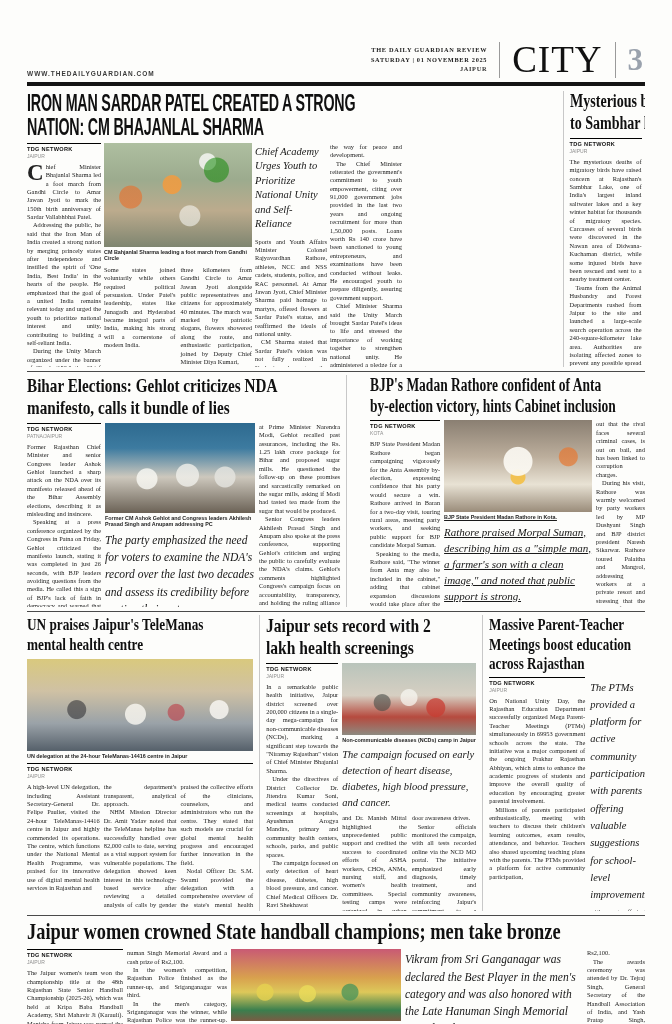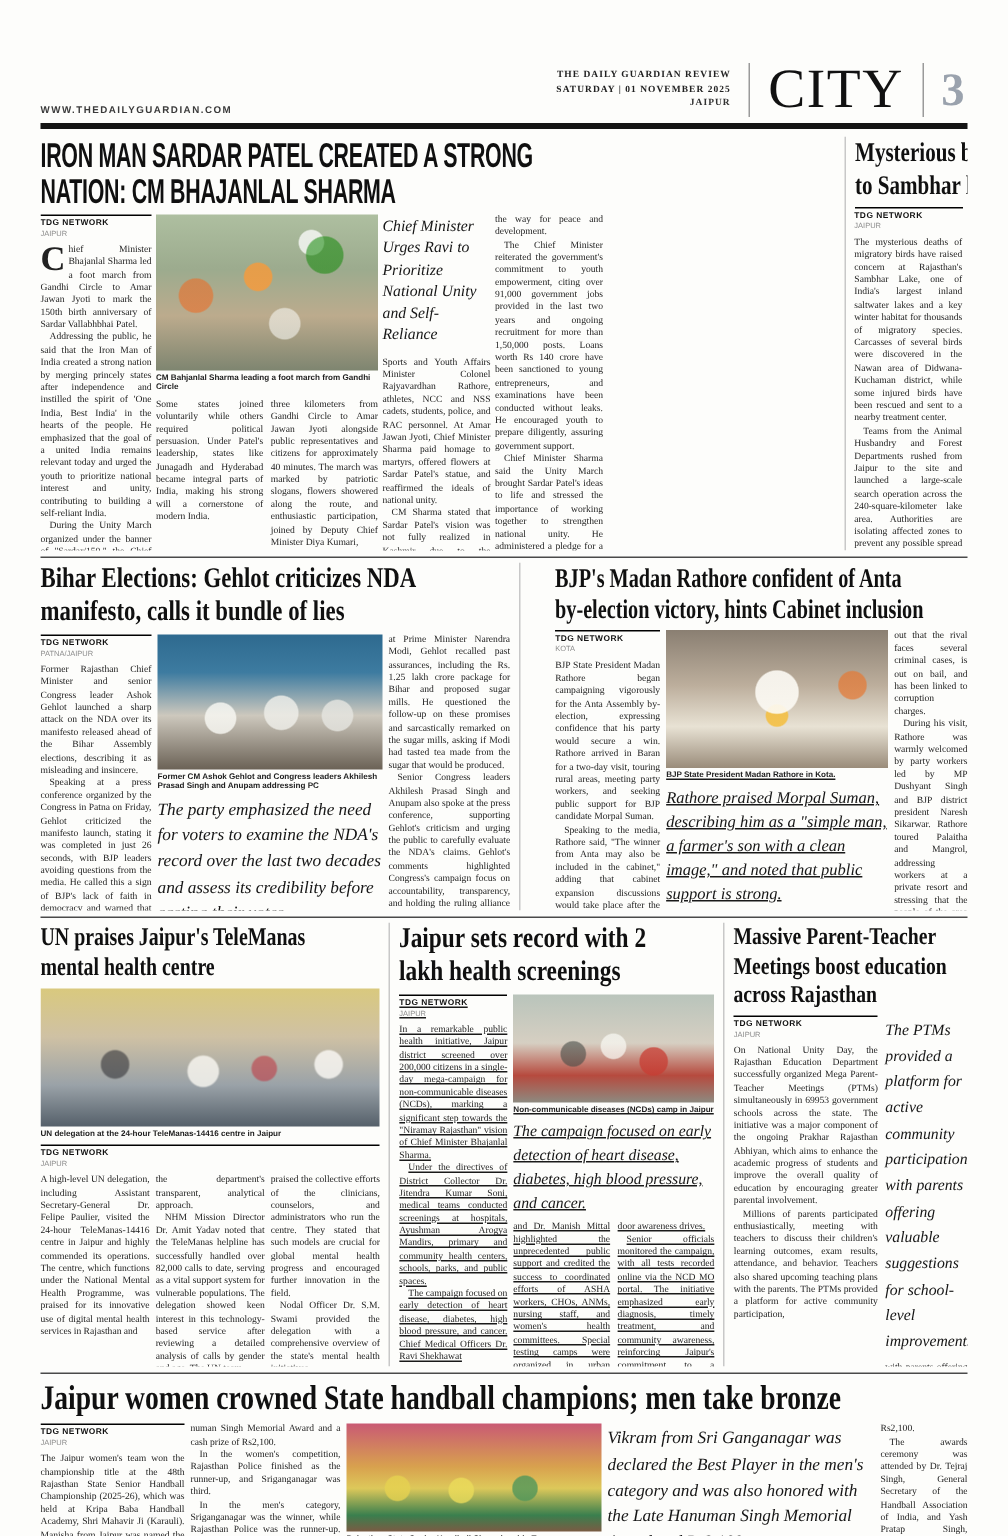--- a/index.html
+++ b/index.html
@@ -127,21 +127,21 @@
   .rathore-c1 { flex:0 0 70px; }
   .rathore-center { flex:0 0 148px;text-decoration:underline; }
   .rathore-c4 { flex:1 1 auto; min-width:0; }
 
   
   .row3 { height:296px; }
   .art-un { flex:0 0 196px; }
   .un-cols { display:flex; gap:4px; }
   .un-cols > div { flex:1; min-width:0; }
   .art-screen { flex:0 0 210px; }
-  .screen-grid { display:flex; gap:4px;text-decoration:underline; }
+  .screen-grid { display:flex; gap:4px; }
   .screen-c1 { flex:0 0 72px; }
   .screen-right { flex:1 1 auto; min-width:0; }
   .art-ptm { flex:1 1 auto; min-width:0; }
   .ptm-grid { display:flex; gap:5px; }
   .ptm-c1 { flex:0 0 96px; }
   .ptm-c2 { flex:1 1 auto; min-width:0; }
 
   
   .row4 { height:118px; }
   .art-handball { flex:1 1 auto; min-width:0; }
@@ -198,21 +198,21 @@
           <div class="two-col">
             <div class="tcol">
                 <p>Some states joined voluntarily while others required political persuasion. Under Patel's leadership, states like Junagadh and Hyderabad became integral parts of India, making his strong will a cornerstone of modern India.</p>
               </div>
             <div class="tcol">
                 <p>three kilometers from Gandhi Circle to Amar Jawan Jyoti alongside public representatives and citizens for approximately 40 minutes. The march was marked by patriotic slogans, flowers showered along the route, and enthusiastic participation, joined by Deputy Chief Minister Diya Kumari,</p>
               </div>
           </div>
         </div>
         <div class="patel-c4">
-          <div class="pullquote pq-patel">Chief Minister Urges Ravi to Prioritize National Unity and Self-Reliance</div>
+          <div class="pullquote pq-patel">Chief Academy Urges Youth to Prioritize National Unity and Self-Reliance</div>
           <div class="tcol">
               <p>Sports and Youth Affairs Minister Colonel Rajyavardhan Rathore, athletes, NCC and NSS cadets, students, police, and RAC personnel. At Amar Jawan Jyoti, Chief Minister Sharma paid homage to martyrs, offered flowers at Sardar Patel's statue, and reaffirmed the ideals of national unity.</p>
               <p>CM Sharma stated that Sardar Patel's vision was not fully realized in Kashmir due to the imposition of Article 370.</p>
             </div>
         </div>
         <div class="patel-c5 tcol">
             <p>the way for peace and development.</p>
             <p>The Chief Minister reiterated the government's commitment to youth empowerment, citing over 91,000 government jobs provided in the last two years and ongoing recruitment for more than 1,50,000 posts. Loans worth Rs 140 crore have been sanctioned to young entrepreneurs, and examinations have been conducted without leaks. He encouraged youth to prepare diligently, assuring government support.</p>
             <p>Chief Minister Sharma said the Unity March brought Sardar Patel's ideas to life and stressed the importance of working together to strengthen national unity. He administered a pledge for a self-reliant India to the public and paid floral tributes to the statues of Sardar Vallabhbhai Patel and Mahatma Gandhi.</p>
           </div>

